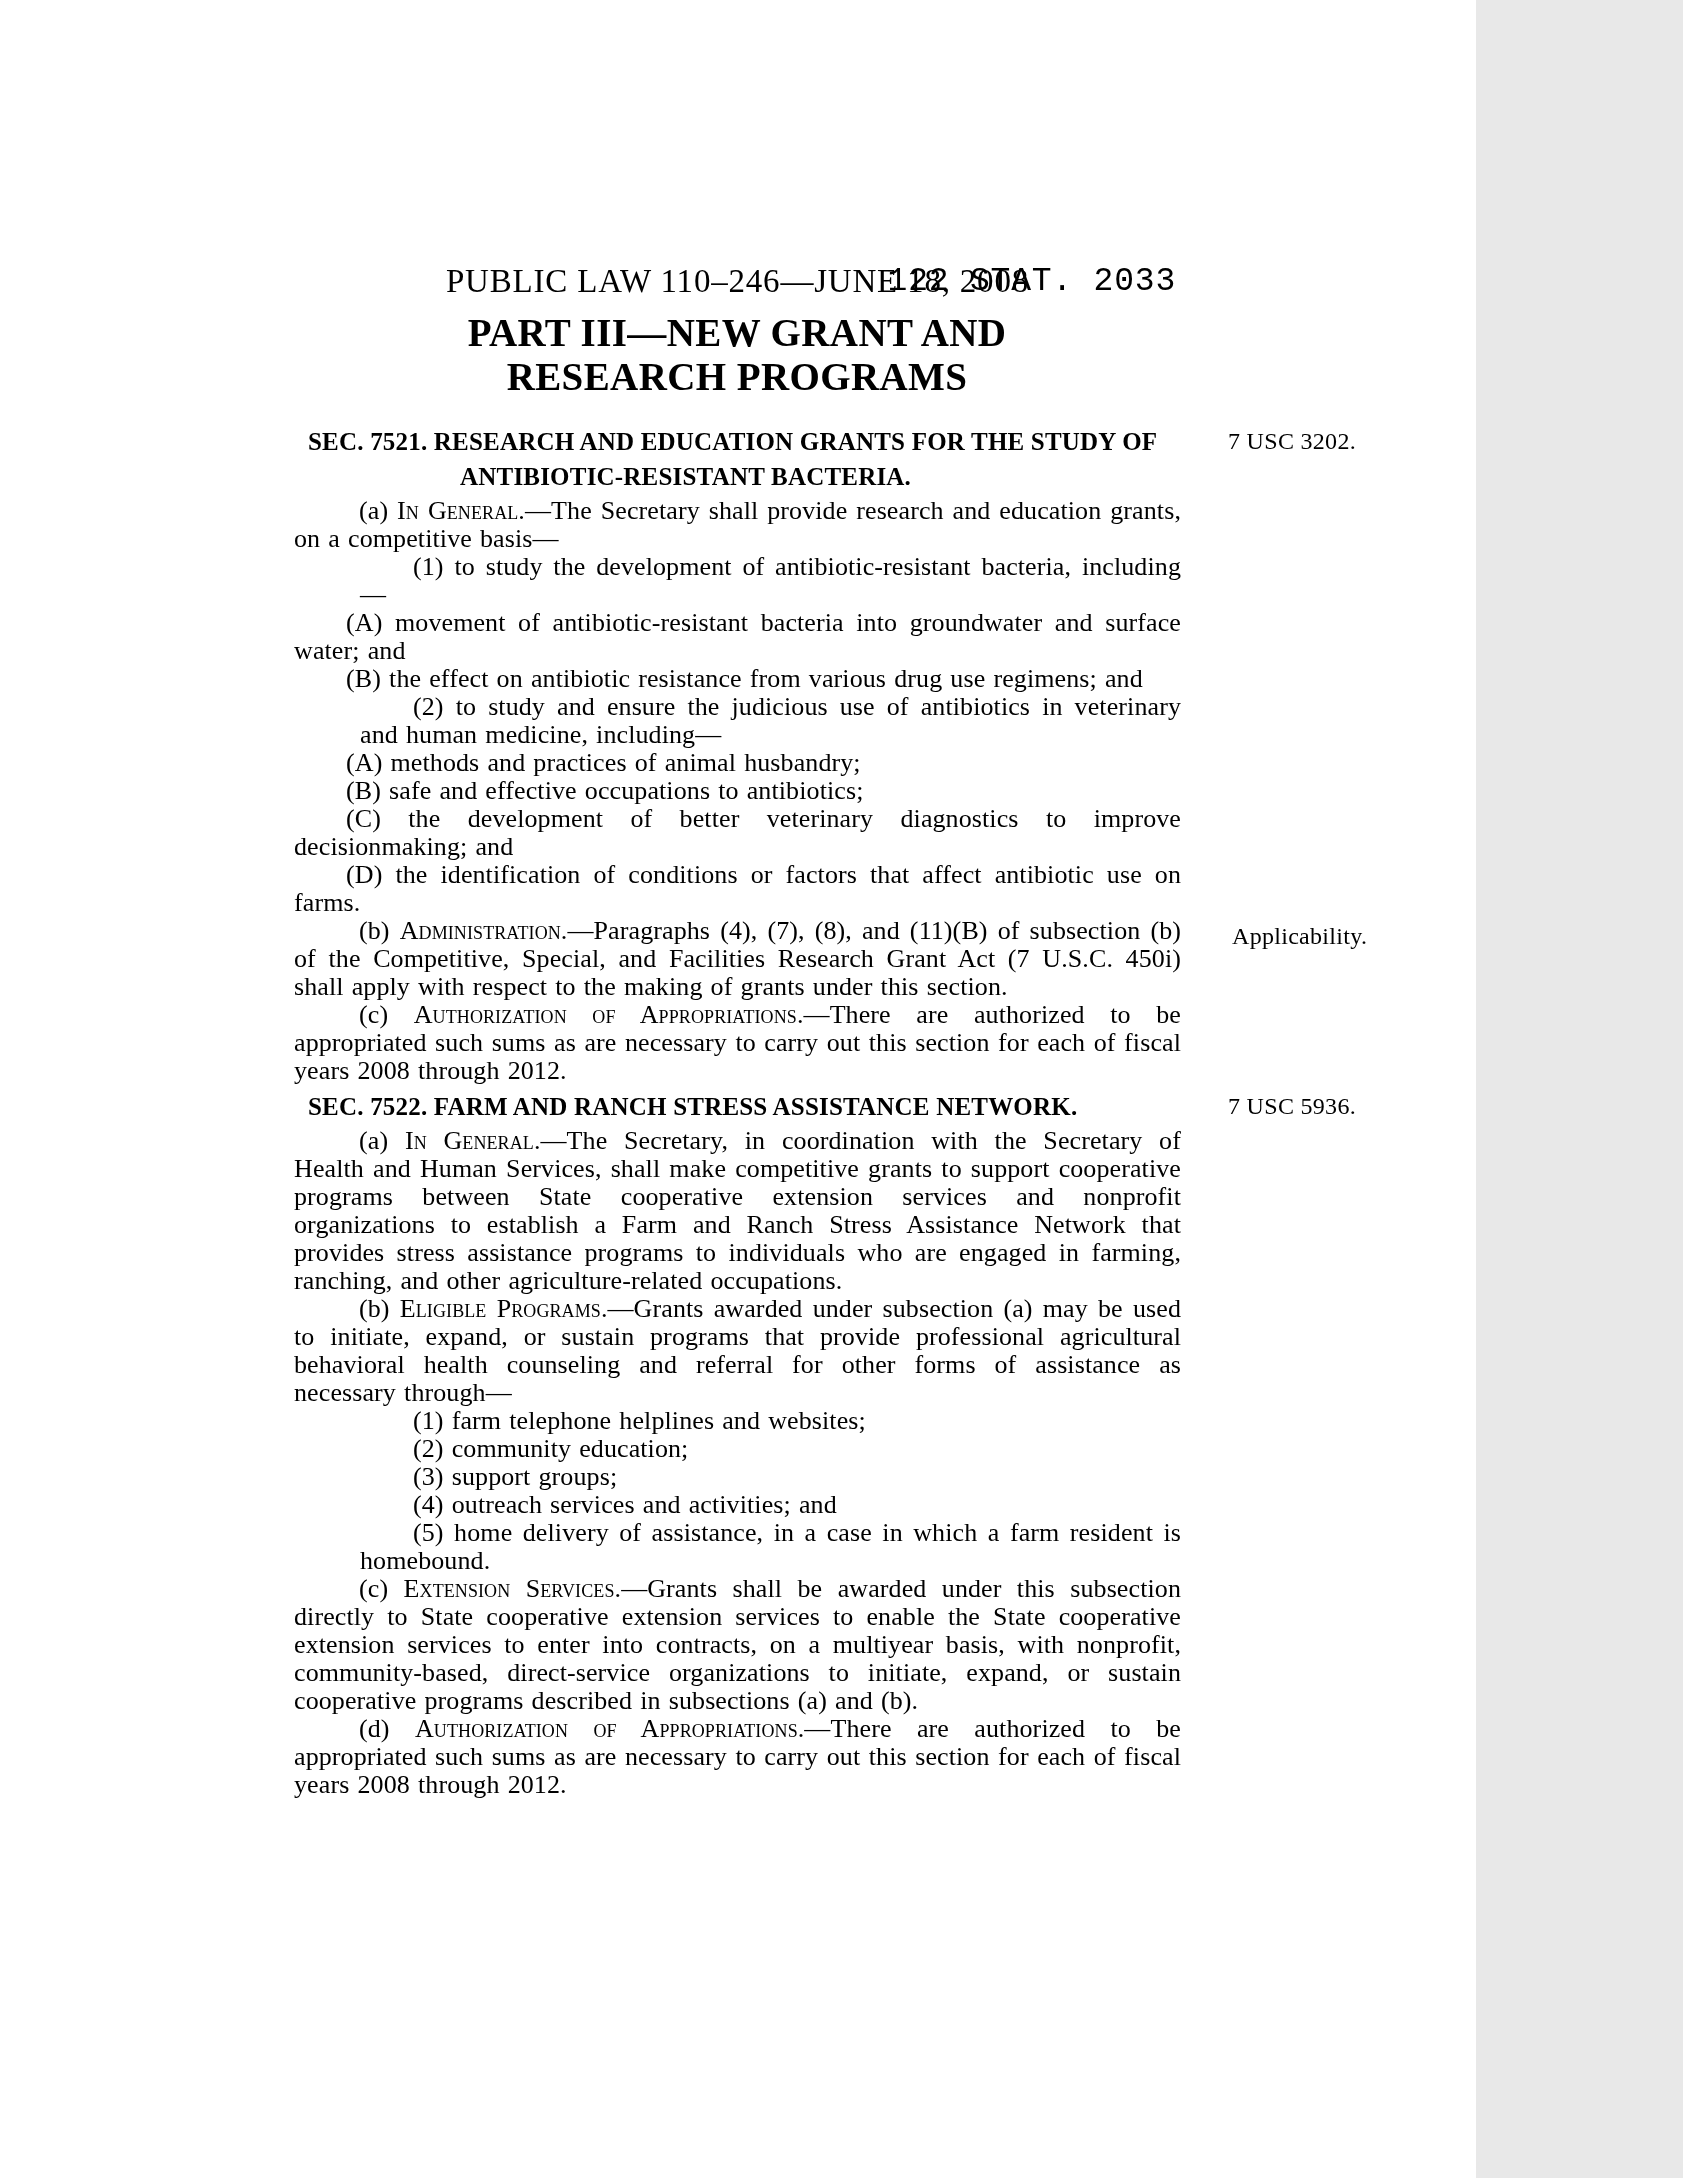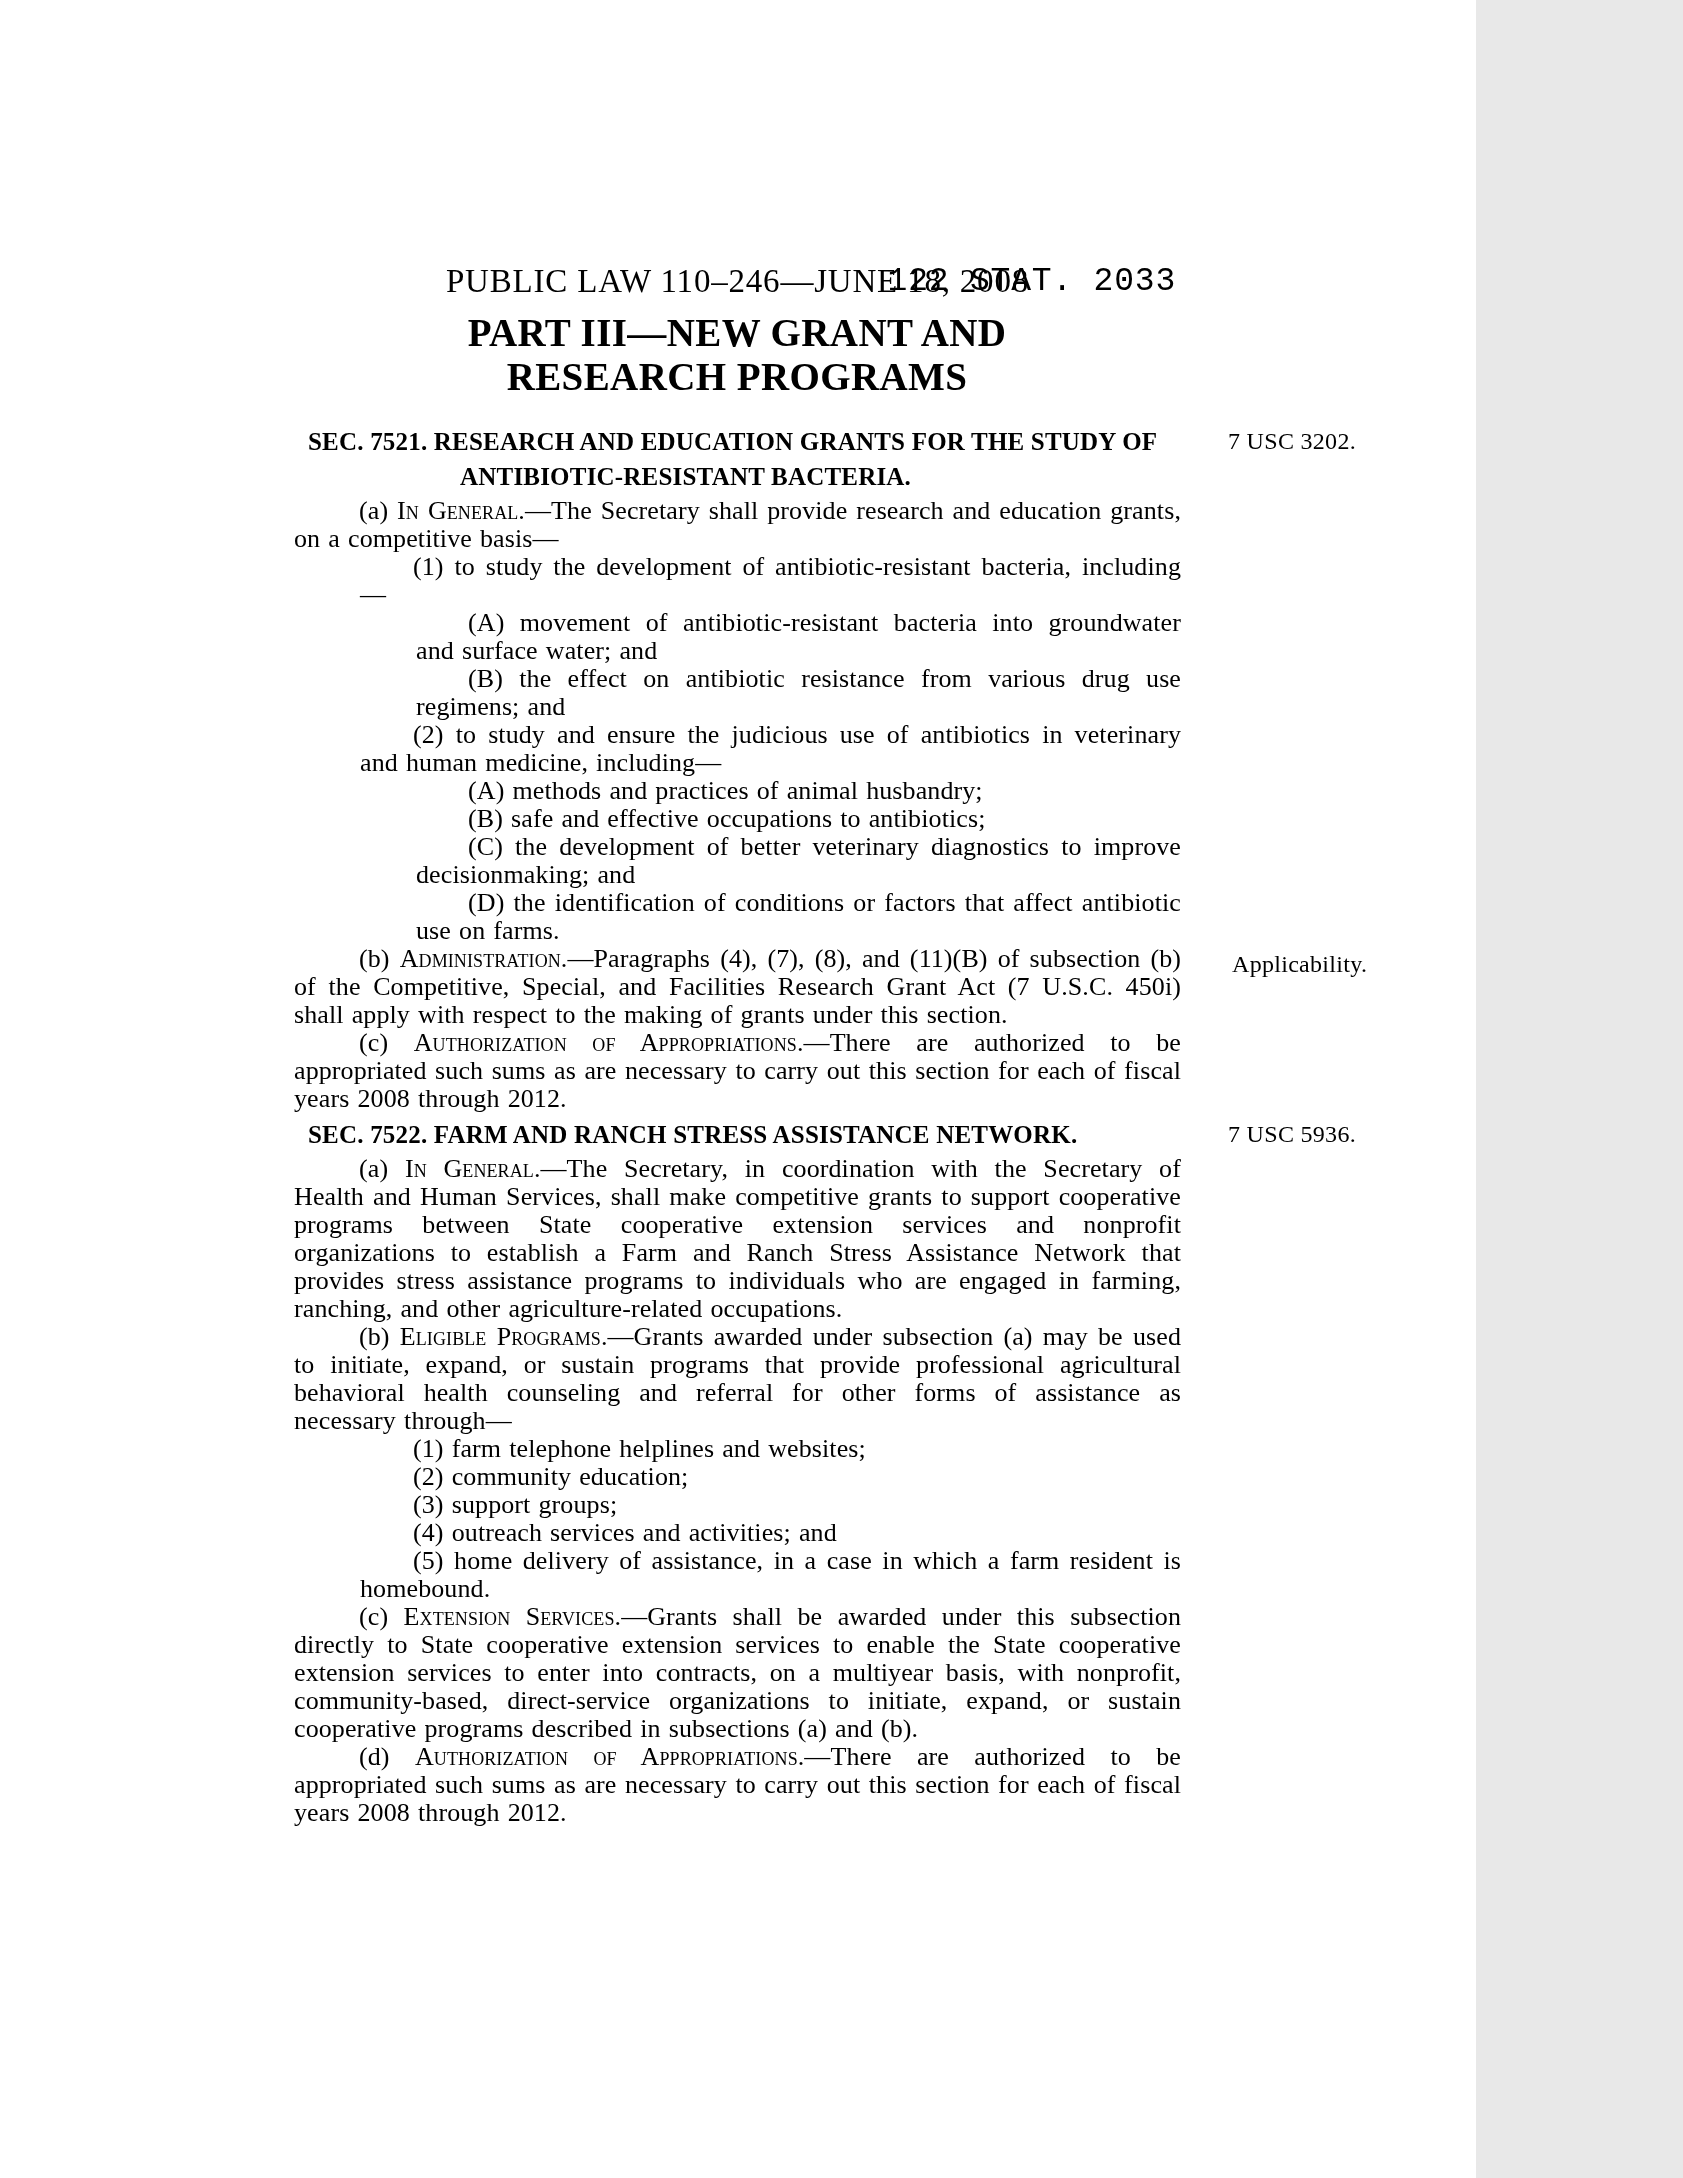--- a/index.html
+++ b/index.html
@@ -65,21 +65,21 @@
   .para {
     margin: 0;
     line-height: 28px;
     text-align: justify;
     letter-spacing: 0.1px;
     word-spacing: 1.5px;
     position: relative;
   }
   .para.lvl1 { margin-left: 0;     text-indent: 65px; }
   .para.lvl2 { margin-left: 66px;  text-indent: 53px; }
-  .para.lvl3 { margin-left: 122px; text-indent: 52px; }
+  .para.lvl3 { text-indent: 52px; }
   .sc { font-variant: small-caps; }
   .margin-note {
     position: absolute;
     font-size: 24px;
     line-height: 27px;
     font-weight: normal;
     letter-spacing: 0.3px;
     white-space: nowrap;
     text-indent: 0;
     text-align: left;

